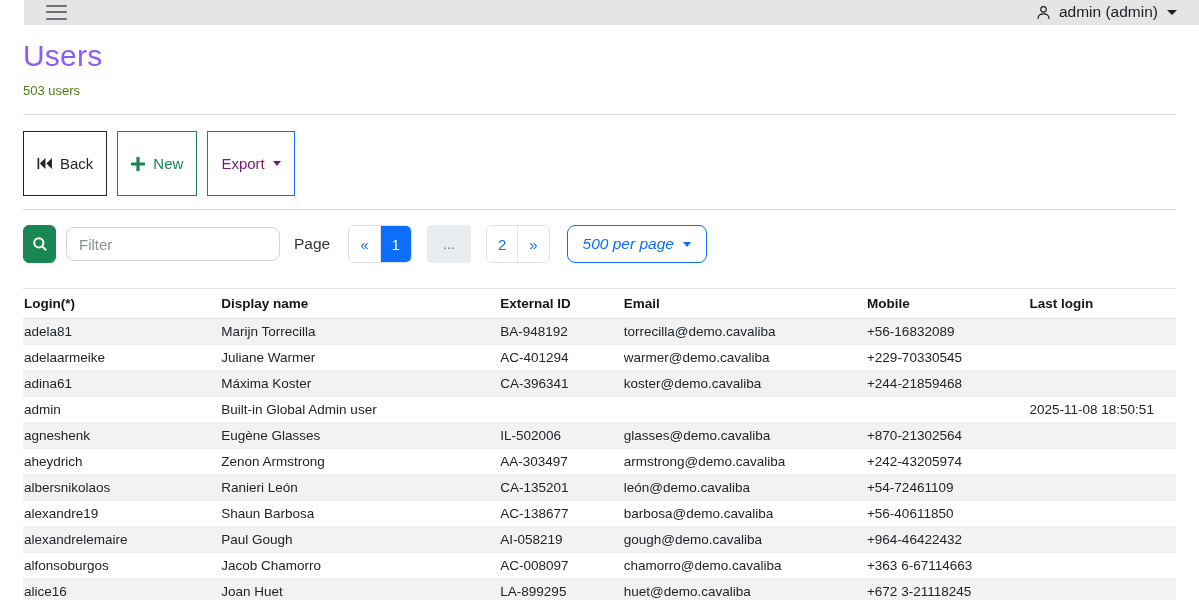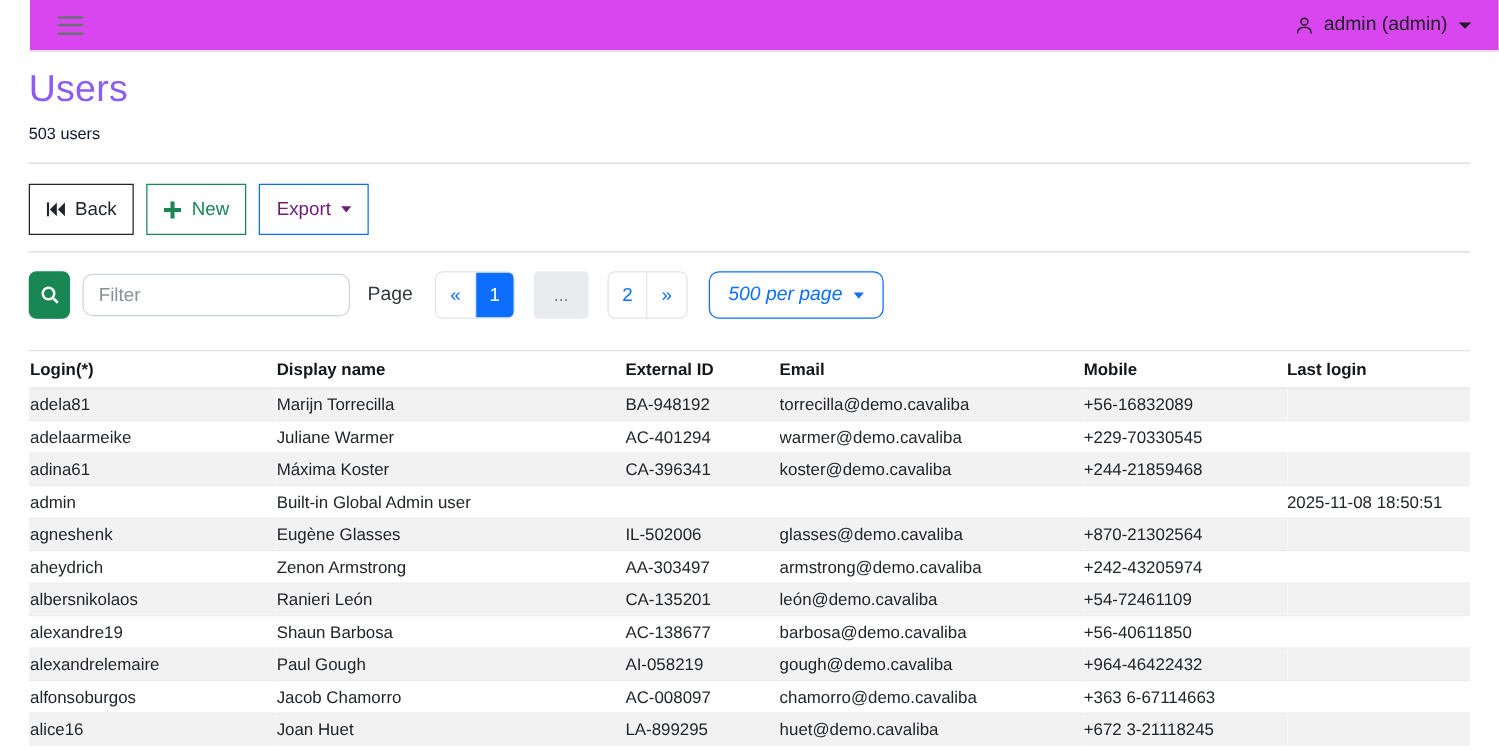--- a/index.html
+++ b/index.html
@@ -6,42 +6,42 @@
   html, body {
     margin: 0; padding: 0;
     width: 1199px; height: 600px;
     overflow: hidden;
     background: #ffffff;
     font-family: "Liberation Sans", "DejaVu Sans", sans-serif;
     color: #212529;
   }
   
   .navbar {
-    height: 41px;
-    background: #d946ef;
+    height: 25px;
+    background: #e5e5e5;
     border-bottom: 1px solid #e2e5e8;
     display: flex; align-items: center; justify-content: space-between;
     padding: 0 22px;
     margin-left: 24px;
   }
   .hamburger { width: 21px; height: 15px; display: flex; flex-direction: column; justify-content: space-between; cursor: pointer; }
   .hamburger span { display: block; height: 2px; background: #6a7075; border-radius: 1px; }
   .user-menu { display: flex; align-items: center; gap: 7px; font-size: 15.5px; color: #1b1f23; cursor: pointer; }
   .caret-down { width: 0; height: 0; border-left: 5px solid transparent; border-right: 5px solid transparent; border-top: 5px solid #1b1f23; display: inline-block; margin-left: 2px; }
   
   .content { padding: 0 23px; }
   .page-title { font-size: 30px; font-weight: 500; margin: 14px 0 10px 0; color: #8b5cf6; letter-spacing: 0.2px; }
-  .page-subtitle { font-size: 13px; color: #0f172a; margin: 0 0 16px 0; }
+  .page-subtitle { font-size: 13px; color: #4d7c0f; margin: 0 0 16px 0; }
   hr.divider { border: none; border-top: 1px solid #d4d8db; margin: 0; }
   
   .toolbar { display: flex; gap: 10px; margin: 16px 0 13px 0; }
   .btn {
     display: inline-flex; align-items: center; gap: 8px;
     font-size: 15px; line-height: 1;
-    padding: 12px 13px; border-radius: 0;
+    padding: 24px 13px; border-radius: 0;
     background: #fff; cursor: pointer; border: 1px solid transparent;
     font-family: inherit;
   }
   .btn-back { border-color: #212529; color: #212529; }
   .btn-new  { border-color: #198754; color: #198754; }
   .btn-export { border-color: #0d6efd; color: #701a75; }
   .caret-sm { width: 0; height: 0; border-left: 4px solid transparent; border-right: 4px solid transparent; border-top: 5px solid currentColor; display: inline-block; }
   
   .filter-row { display: flex; align-items: center; margin: 15px 0 0 0; }
   .search-btn {

